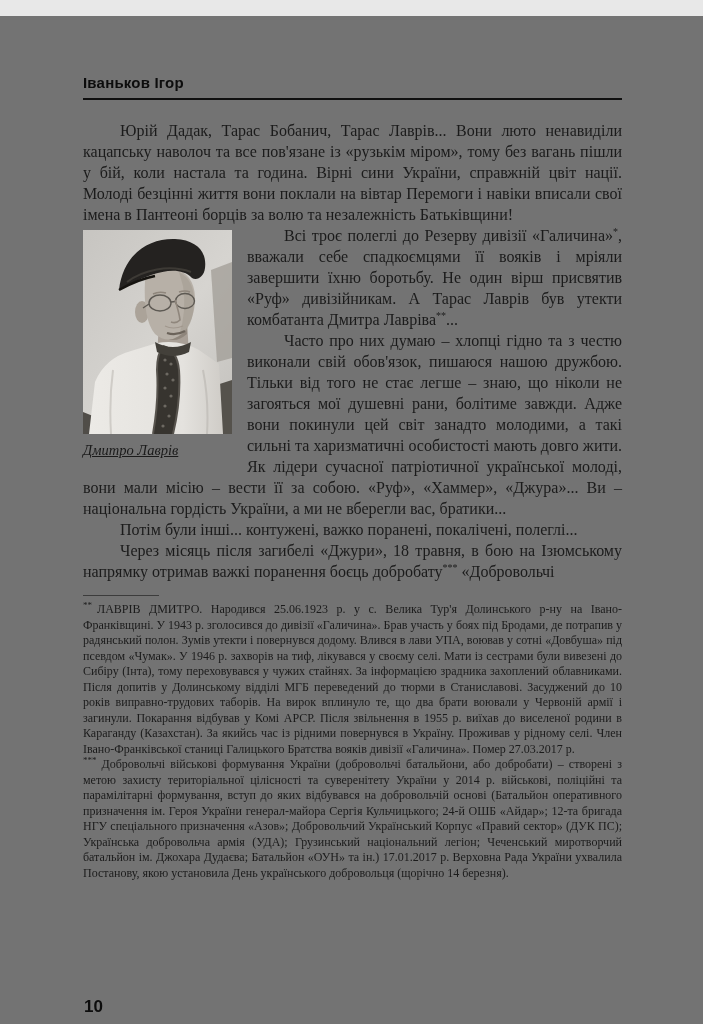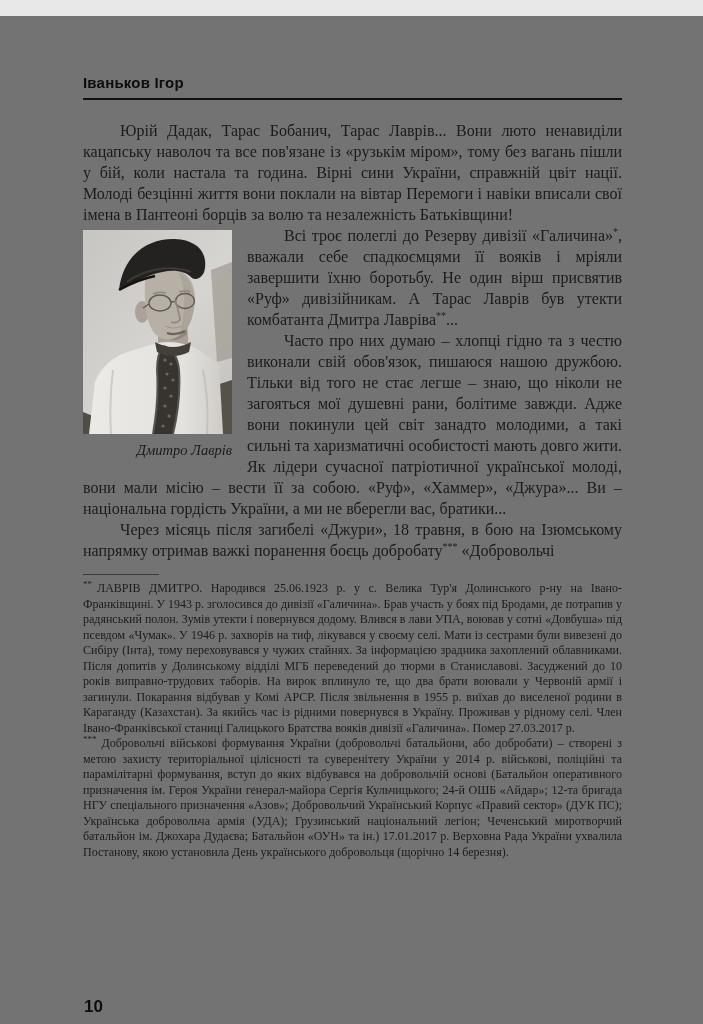--- a/index.html
+++ b/index.html
@@ -42,23 +42,24 @@
   figure.photo-figure {
     float: left;
     width: 149px;
     margin: 5px 15px 2px 0;
     padding: 0;
   }
   figure.photo-figure svg { display: block; width: 149px; height: 204px; }
   figure.photo-figure figcaption {
     font-style: italic;
     font-size: 14.5px;
-    text-align: right;
+    text-align: left;
     margin-top: 6px;
     text-indent: 0;
+    text-decoration: underline;
   }
   .fn-sep {
     clear: left;
     width: 76px;
     height: 0;
     border-top: 1.2px solid #3c3c3c;
     margin: 13px 0 6px 0;
   }
   .footnotes {
     font-size: 12px;
@@ -158,20 +159,21 @@
           <path d="M70,64 Q76,61 83,63" stroke="#8f867c" stroke-width="1.6" fill="none"></path>
           <path d="M96,62 Q102,60 107,62" stroke="#8f867c" stroke-width="1.6" fill="none"></path>
         </svg>
         <figcaption>Дмитро Лаврів</figcaption>
       </figure>
 
       <p><span>Всі троє полеглі до Резерву дивізії «Галичина»</span><sup>*</sup><span>, вважали себе спадкоємцями її вояків і мріяли завершити їхню боротьбу. Не один вірш присвятив «Руф» дивізійникам. А Тарас Лаврів був утекти комбатанта Дмитра Лавріва</span><sup>**</sup><span>...</span></p>
 
       <p><span>Часто про них думаю – хлопці гідно та з честю виконали свій обов'язок, пишаюся нашою дружбою. Тільки від того не стає легше – знаю, що ніколи не загояться мої душевні рани, болітиме завжди. Адже вони покинули цей світ занадто молодими, а такі сильні та харизматичні особистості мають довго жити. Як лідери сучасної патріотичної української молоді, вони мали місію – вести її за собою. «Руф», «Хаммер», «Джура»... Ви – національна гордість України, а ми не вберегли вас, братики...</span></p>
 
+      <p><span>Потім були інші... контужені, важко поранені, покалічені, полеглі...</span></p>
 
       <p><span>Через місяць після загибелі «Джури», 18 травня, в бою на Ізюмському напрямку отримав важкі поранення боєць добробату</span><sup>***</sup><span> «Добровольчі</span></p>
 
     </main>
 
     <div class="fn-sep"></div>
 
     <section class="footnotes">
       <p><sup>**</sup><span>ЛАВРІВ ДМИТРО. Народився 25.06.1923 р. у с. Велика Тур'я Долинського р-ну на Івано-Франківщині. У 1943 р. зголосився до дивізії «Галичина». Брав участь у боях під Бродами, де потрапив у радянський полон. Зумів утекти і повернувся додому. Влився в лави УПА, воював у сотні «Довбуша» під псевдом «Чумак». У 1946 р. захворів на тиф, лікувався у своєму селі. Мати із сестрами були вивезені до Сибіру (Інта), тому переховувався у чужих стайнях. За інформацією зрадника захоплений облавниками. Після допитів у Долинському відділі МГБ переведений до тюрми в Станиславові. Засуджений до 10 років виправно-трудових таборів. На вирок вплинуло те, що два брати воювали у Червоній армії і загинули. Покарання відбував у Комі АРСР. Після звільнення в 1955 р. виїхав до виселеної родини в Караганду (Казахстан). За якийсь час із рідними повернувся в Україну. Проживав у рідному селі. Член Івано-Франківської станиці Галицького Братства вояків дивізії «Галичина». Помер 27.03.2017 р.</span></p>
       <p><sup>***</sup><span>Добровольчі військові формування України (добровольчі батальйони, або добробати) – створені з метою захисту територіальної цілісності та суверенітету України у 2014 р. військові, поліційні та парамілітарні формування, вступ до яких відбувався на добровольчій основі (Батальйон оперативного призначення ім. Героя України генерал-майора Сергія Кульчицького; 24-й ОШБ «Айдар»; 12-та бригада НГУ спеціального призначення «Азов»; Добровольчий Український Корпус «Правий сектор» (ДУК ПС); Українська добровольча армія (УДА); Грузинський національний легіон; Чеченський миротворчий батальйон ім. Джохара Дудаєва; Батальйон «ОУН» та ін.) 17.01.2017 р. Верховна Рада України ухвалила Постанову, якою установила День українського добровольця (щорічно 14 березня).</span></p>

